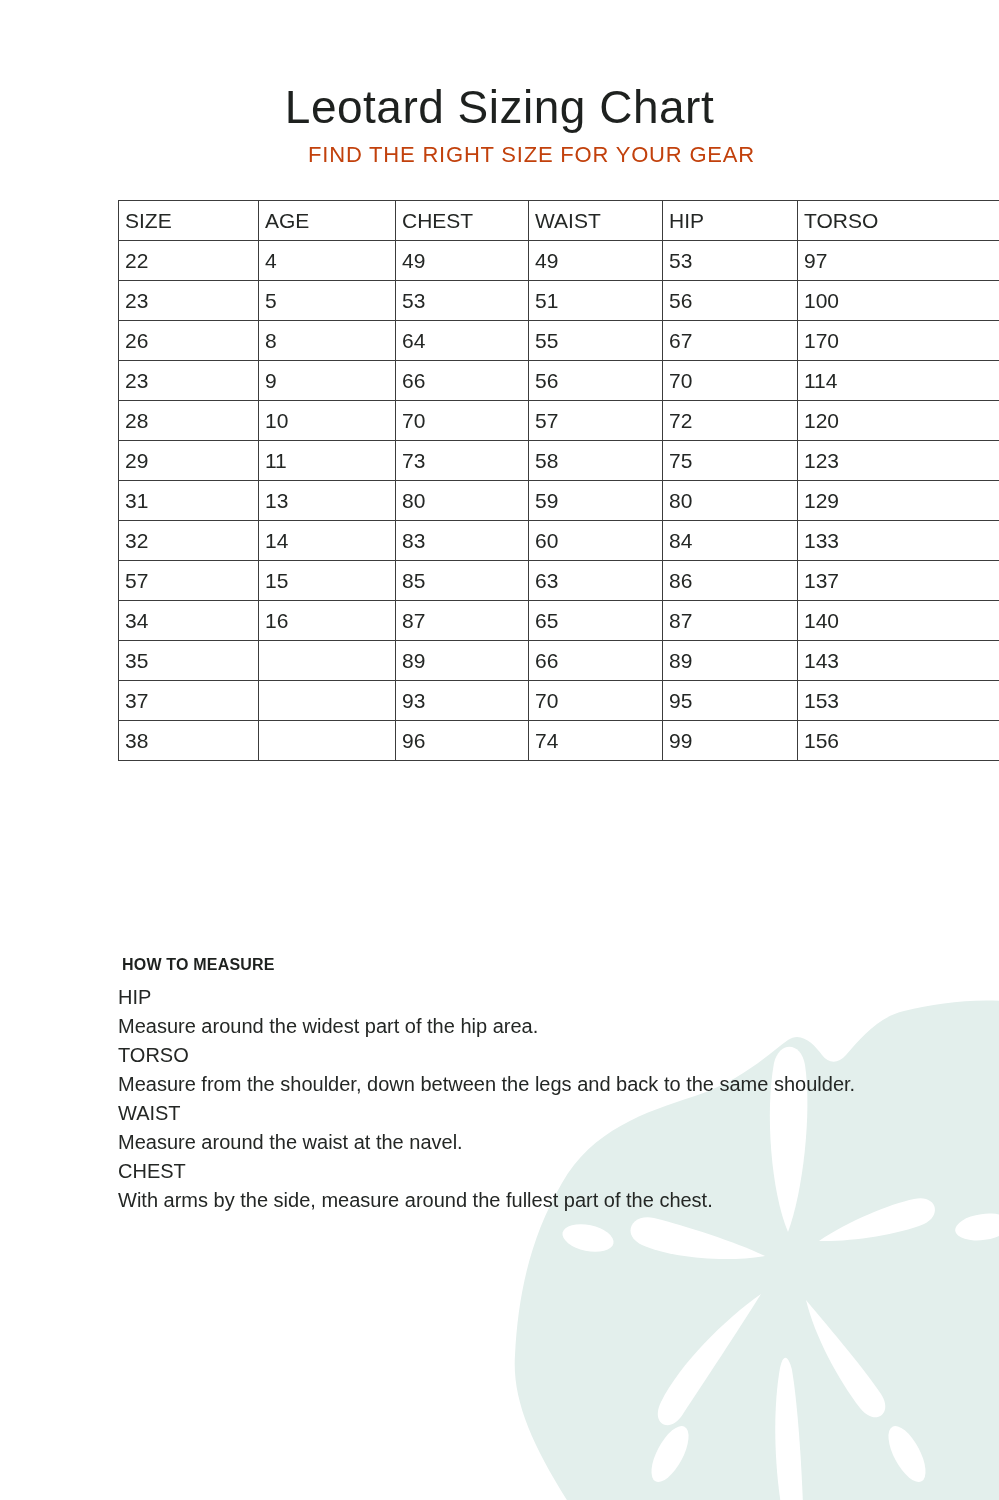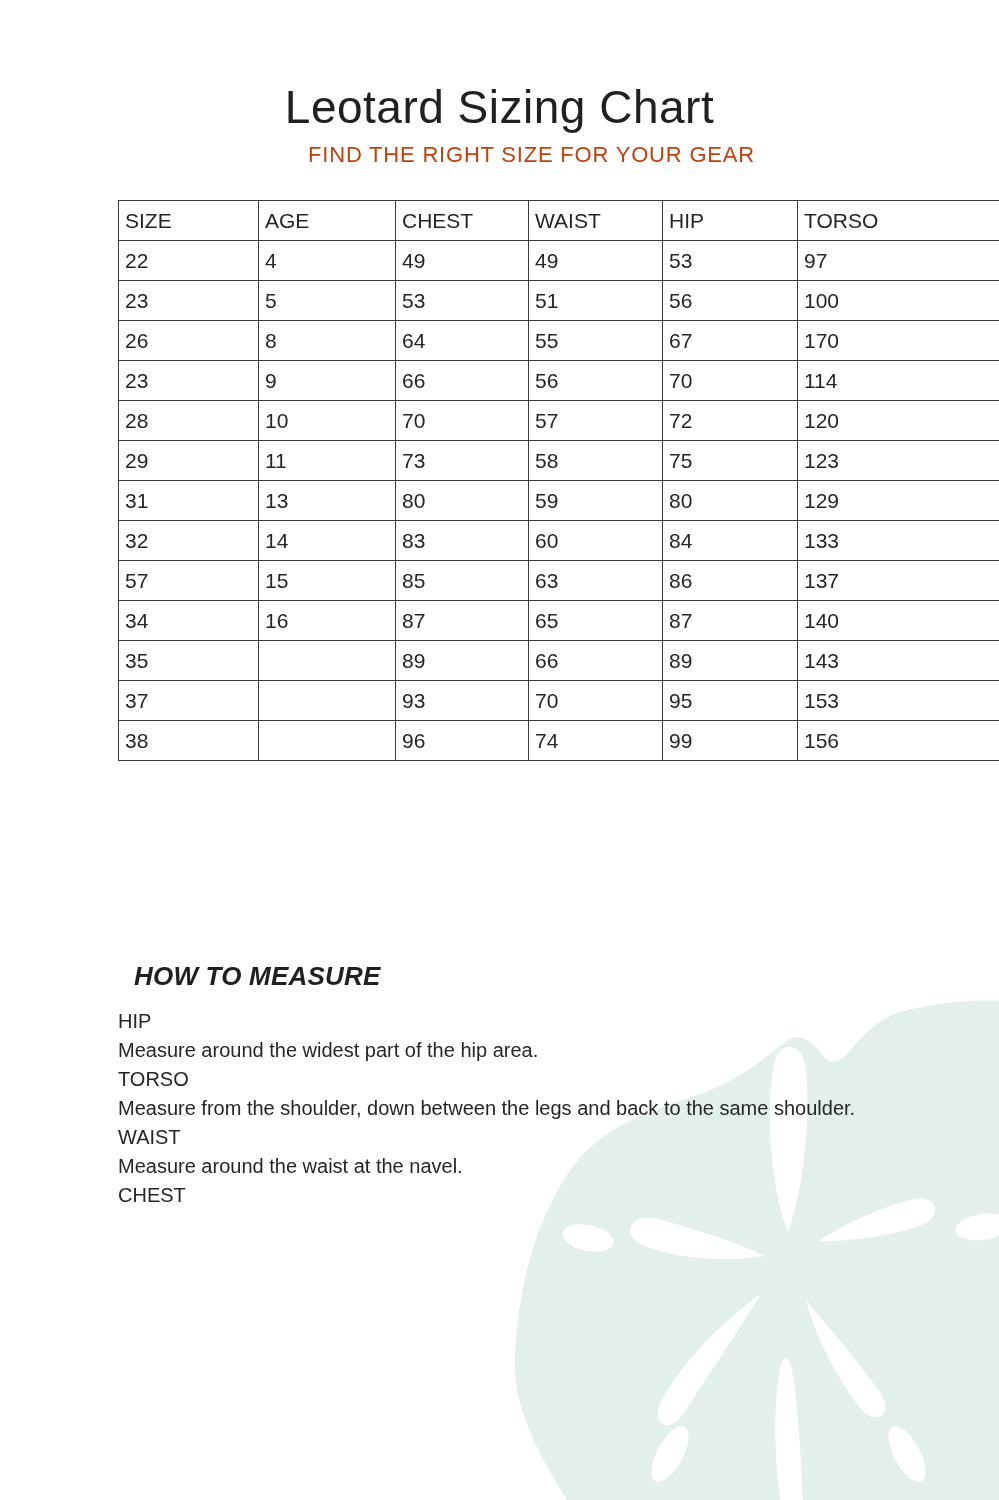--- a/index.html
+++ b/index.html
@@ -78,27 +78,26 @@
   .measure {
     position: absolute;
     left: 118px;
     top: 946px;
     width: 820px;
     font-size: 20px;
     line-height: 29px;
     color: #242725;
   }
   .measure h2 {
-    margin: 16px;
-    font-size: 26px;
+    margin: 4px;
+    font-size: 16px;
     line-height: 29px;
     font-weight: 700;
     letter-spacing: 0.2px;
     color: #1e211f;
-    font-style: italic;
   }
   .measure-item div {
     white-space: nowrap;
   }
 </style>
 </head>
 <body>
 
 <svg class="watermark" viewBox="0 0 560 500" xmlns="http://www.w3.org/2000/svg" aria-hidden="true">
   <g>
@@ -297,17 +296,18 @@
           <div>Measure from the shoulder, down between the legs and back to the same shoulder.</div>
         </div>
 
         <div class="measure-item">
           <div>WAIST</div>
           <div>Measure around the waist at the navel.</div>
         </div>
 
         <div class="measure-item">
           <div>CHEST</div>
+          <div>With arms by the side, measure around the fullest part of the chest.</div>
         </div>
       </div>
   </section>
 
 </div>
 
 </body></html>

